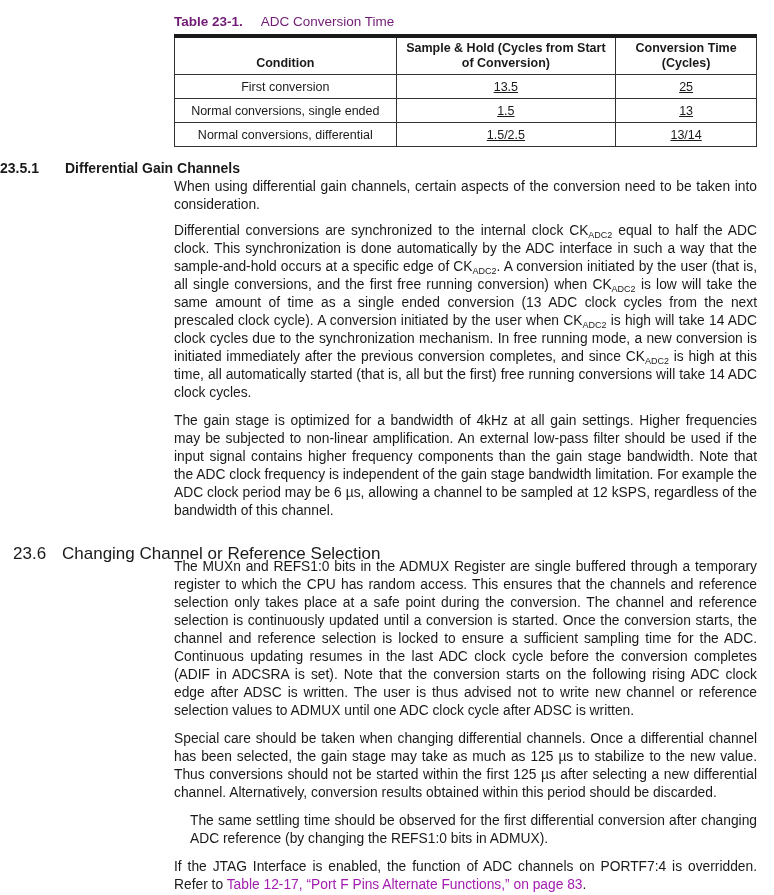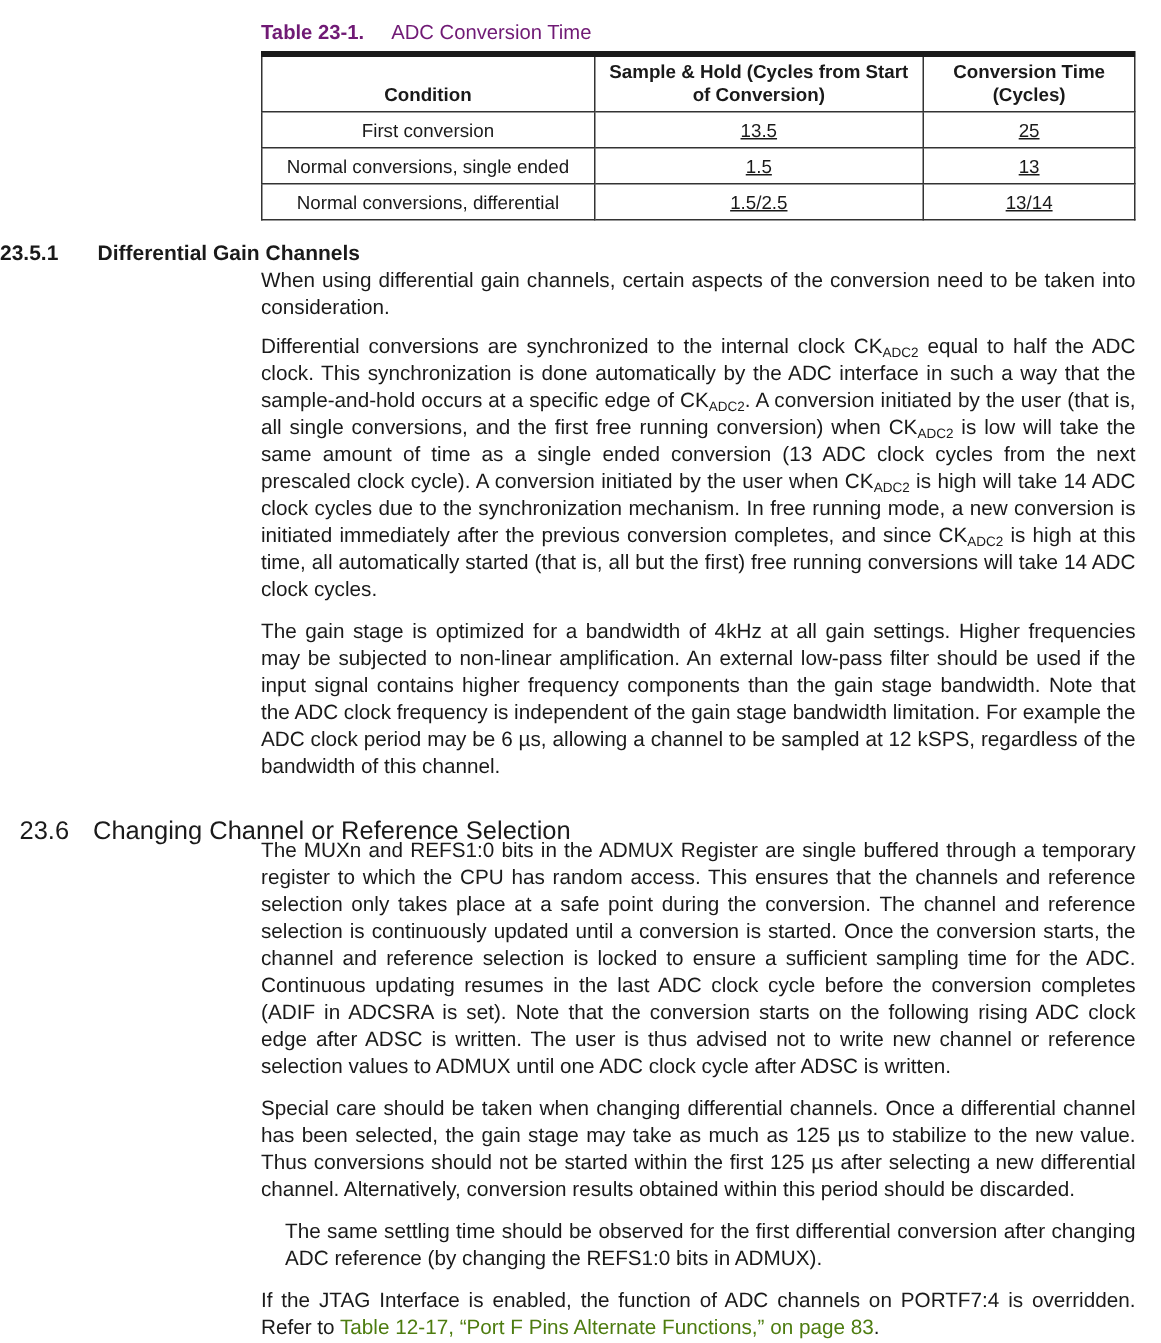--- a/index.html
+++ b/index.html
@@ -30,21 +30,21 @@
   }
   .h3 .num { display: inline-block; width: 65px; }
   .h2 {
     position: absolute; left: 13px; top: 544px; font-size: 17px; font-weight: normal;
   }
   .h2 .num { display: inline-block; width: 49px; }
   p {
     margin: 0; font-size: 13.8px; line-height: 18px; text-align: justify;
   }
   sub { font-size: 9px; vertical-align: -3px; line-height: 0; }
-  a.link { color: #4d7c0f; text-decoration: none; }
+  a.link { color: #a21caf; text-decoration: none; }
 </style>
 </head>
 <body>
 
 <div class="caption">
   <b>Table 23-1.</b><span>ADC Conversion Time</span>
 </div>
 
 <table class="adc">
   <colgroup>

